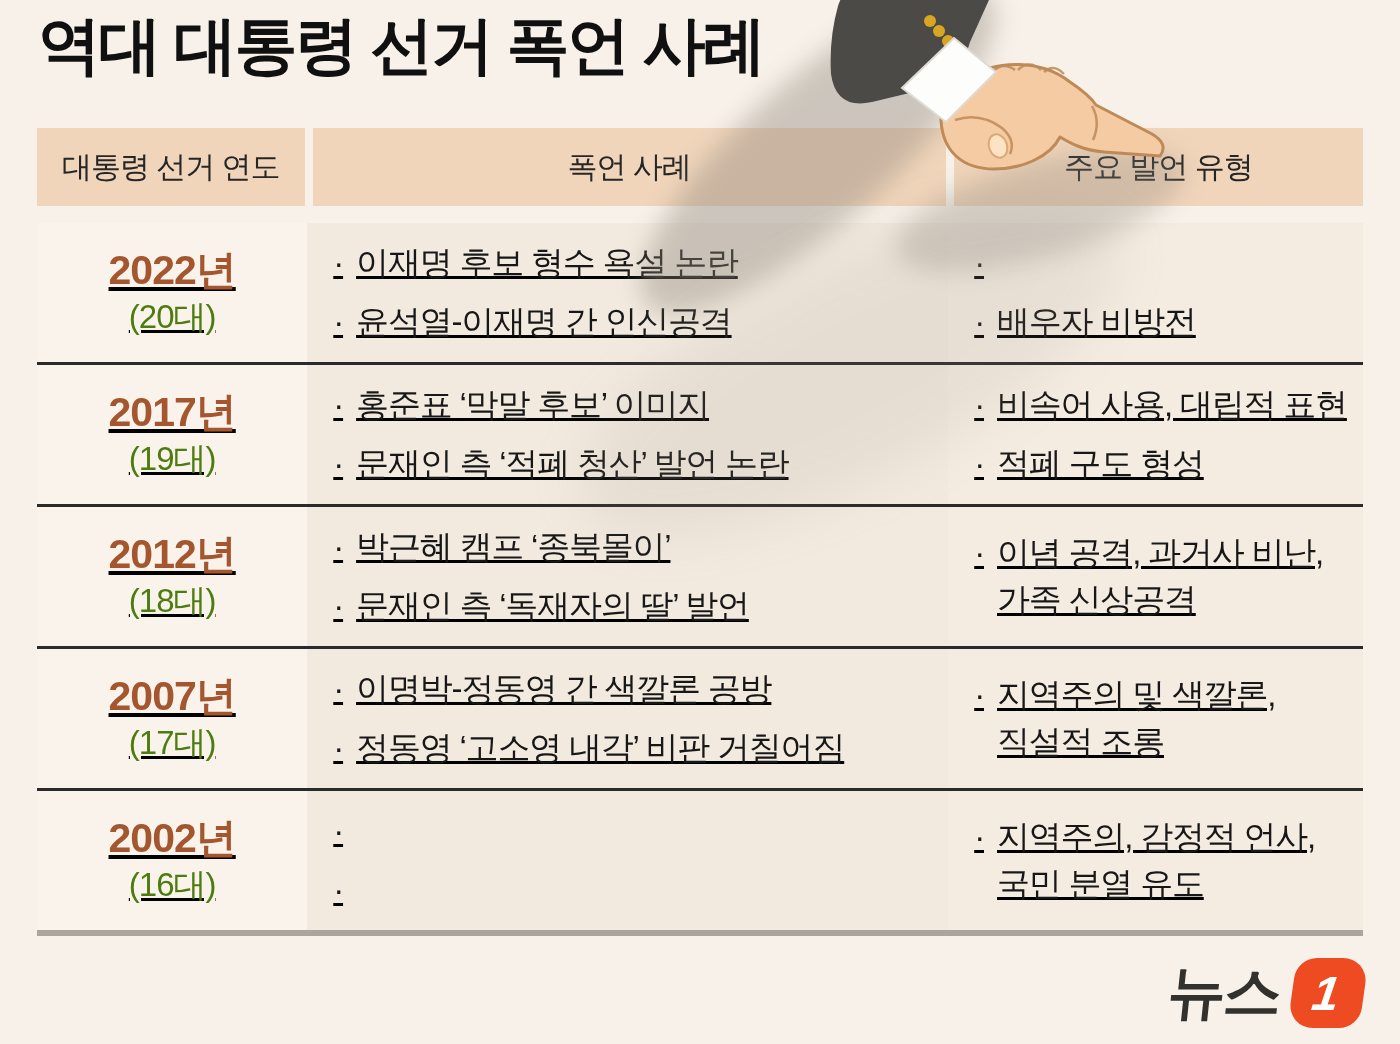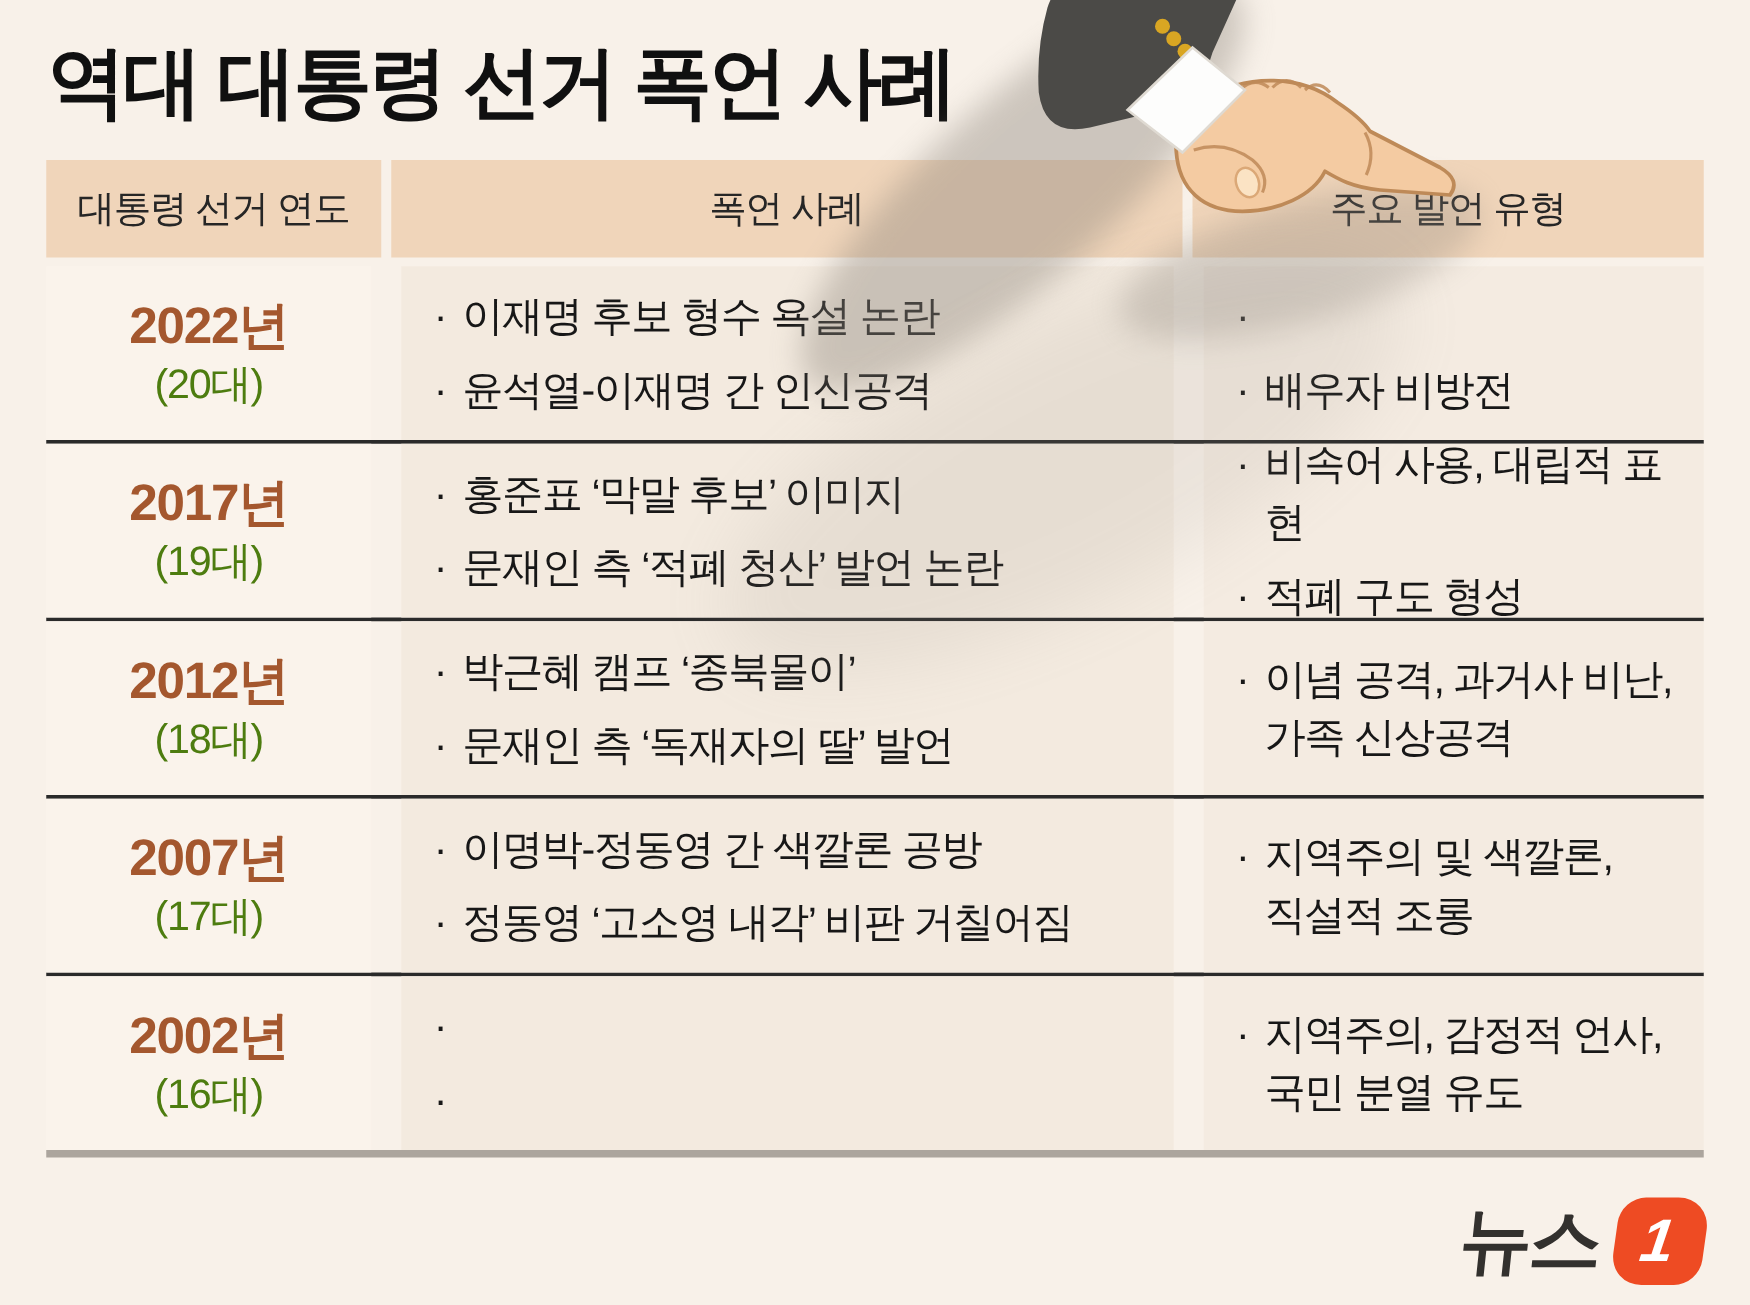--- a/index.html
+++ b/index.html
@@ -5,37 +5,37 @@
   html,body { margin:0; padding:0; }
   body {
     width:1400px; height:1044px;
     background:#F8F1E9;
     font-family:"Liberation Sans", sans-serif;
     overflow:hidden;
   }
   .stage { position:relative; width:1400px; height:1044px; }
 
   .page-title {
-    position:absolute; left:38px; top:29px; margin:0;
+    position:absolute; left:38px; top:8px; margin:0;
     font-size:63px; font-weight:900; color:#101010;
     letter-spacing:-2.5px; line-height:1.2;
   }
 
   
   .info-table { position:absolute; left:37px; top:128px; width:1326px; }
-  .thead { display:flex; gap:8px; height:78px; margin-bottom:7px;border-radius:13px; }
+  .thead { display:flex; gap:8px; height:78px; margin-bottom:17px;border-radius:13px; }
   .th {
     background:#F0D5BA; display:flex; align-items:center; justify-content:center;
     font-size:30px; color:#262626; letter-spacing:-1px;
   }
   .c1 { width:281px; box-sizing:border-box; }
   .c2 { width:665px; box-sizing:border-box; }
   .c3 { width:430px; box-sizing:border-box; }
 
-  .trow { display:flex; gap:24px; height:139px; }
+  .trow { display:flex; gap:0; height:139px;text-decoration:underline; }
   .divider { height:3px; background:#2A2A2A; }
   .cell { display:flex; flex-direction:column; justify-content:center; }
   .cell.c1 { background:#FAF3EB; align-items:center; text-align:center; }
   .cell.c2 { background:#F3EADF; padding-left:26px; padding-right:8px; }
   .cell.c3 { background:#F4EBE1; padding-left:26px; padding-right:6px; }
 
   .year { font-size:41px; font-weight:bold; color:#A4572E; line-height:1.2; letter-spacing:-1px; }
   .term { font-size:33px; font-weight:400; color:#4d7c0f; line-height:1.35; letter-spacing:-1px; }
 
   .bullet-item { display:flex; align-items:flex-start; font-size:33px; color:#171717; line-height:1.42; margin:6px 0; letter-spacing:-1.2px; }

